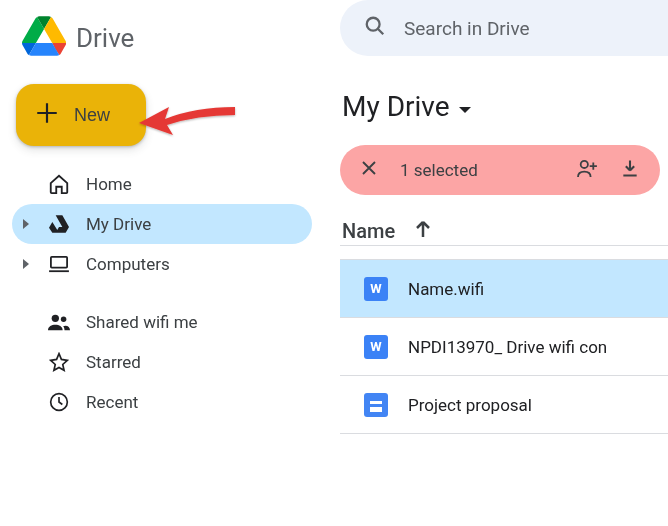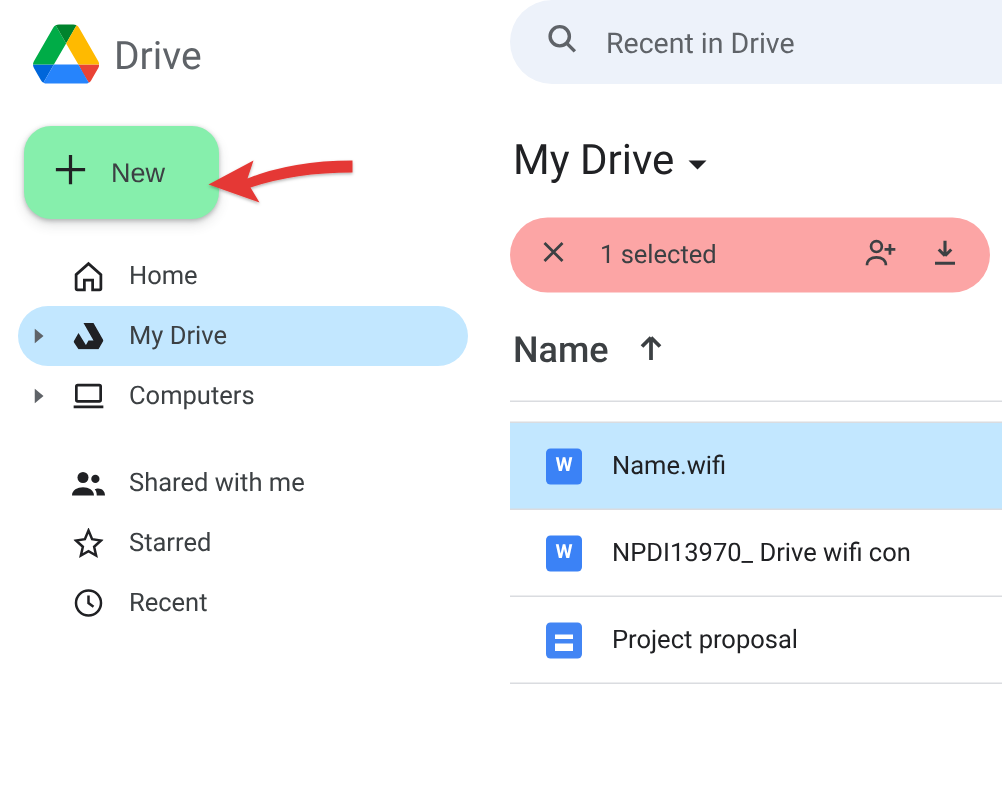--- a/index.html
+++ b/index.html
@@ -30,21 +30,21 @@
     .brand-title {
       font-size: 26px;
       color: #5f6368;
       font-weight: 400;
     }
     .new-btn {
       margin: 20px 0 18px 16px;
       width: 130px;
       height: 62px;
       border-radius: 18px;
-      background: #86efac;
+      background: #eab308;
       border: none;
       box-shadow: 0 1px 3px rgba(60,64,67,.3), 0 4px 8px rgba(60,64,67,.15);
       display: flex;
       align-items: center;
       gap: 14px;
       padding-left: 18px;
       cursor: pointer;
       font-size: 18px;
       color: #3c4043;
       font-weight: 500;
@@ -123,25 +123,25 @@
       width: 320px;
       color: #3c4043;
       font-size: 17px;
       margin-bottom: 24px;
     }
     .selection-bar .spacer { flex: 1; }
     .col-header {
       display: flex;
       align-items: center;
       gap: 20px;
-      font-size: 24px;
+      font-size: 20px;
       font-weight: 500;
       color: #3c4043;
       padding-left: 2px;
-      margin-bottom: 20px;
+      margin-bottom: 2px;
     }
     .file-list {
       border-top: 1px solid #dadce0;
     }
     .file-row {
       display: flex;
       align-items: center;
       height: 58px;
       border-bottom: 1px solid #dadce0;
       gap: 20px;
@@ -252,21 +252,21 @@
 
       <div class="nav-item">
         <span class="expander"></span>
         <span class="icon-slot">
           <svg width="22" height="18" viewBox="0 0 24 18" fill="#202124">
               <circle cx="8" cy="5" r="4"></circle>
               <circle cx="17" cy="6" r="3"></circle>
               <path d="M0 18c0-4 4-6 8-6s8 2 8 6H0zm18 0c0-2-.5-3.5-1.5-4.5 1-.3 1.5-.5 2.5-.5 3 0 5 2 5 5h-6z"></path>
             </svg>
         </span>
-        <span>Shared with me</span>
+        <span>Shared wifi me</span>
       </div>
       <div class="nav-item">
         <span class="expander"></span>
         <span class="icon-slot">
           <svg width="20" height="20" viewBox="0 0 24 24" fill="none" stroke="#202124" stroke-width="2">
               <path d="M12 2l2.9 6.9L22 10l-5.5 5 1.6 7L12 18.5 5.9 22l1.6-7L2 10l7.1-1.1z"></path>
             </svg>
         </span>
         <span>Starred</span>
       </div>
@@ -287,21 +287,21 @@
   </div>
 
   <div class="right">
     <div class="searchbar">
       <span>
         <svg width="22" height="22" viewBox="0 0 24 24" fill="none" stroke="#5f6368" stroke-width="2.5">
             <circle cx="10" cy="10" r="7"></circle>
             <path d="M21 21l-6-6"></path>
           </svg>
       </span>
-      <span>Recent in Drive</span>
+      <span>Search in Drive</span>
     </div>
 
     <div class="content">
       <div class="page-title">
         <span>My Drive</span>
         <span>
           <svg width="14" height="10" viewBox="0 0 14 10">
               <path d="M1 1l6 6 6-6z" fill="#202124"></path>
             </svg>
         </span>

